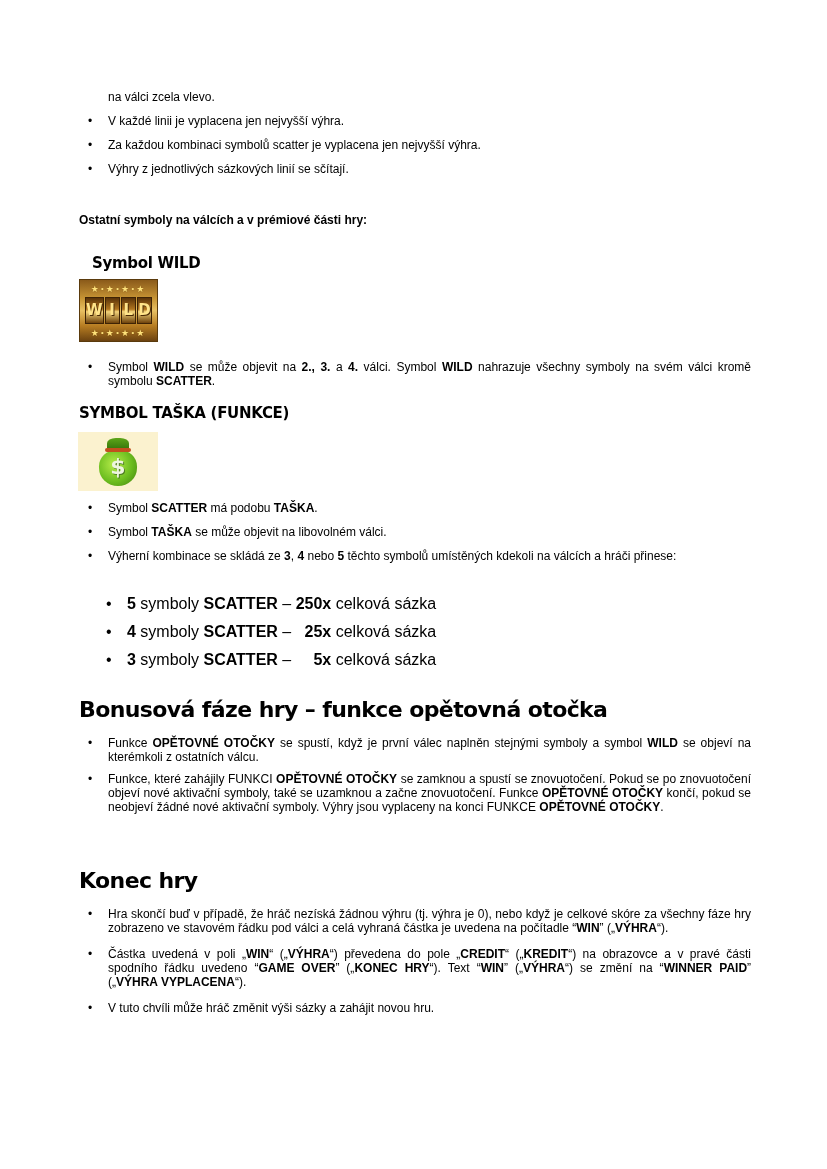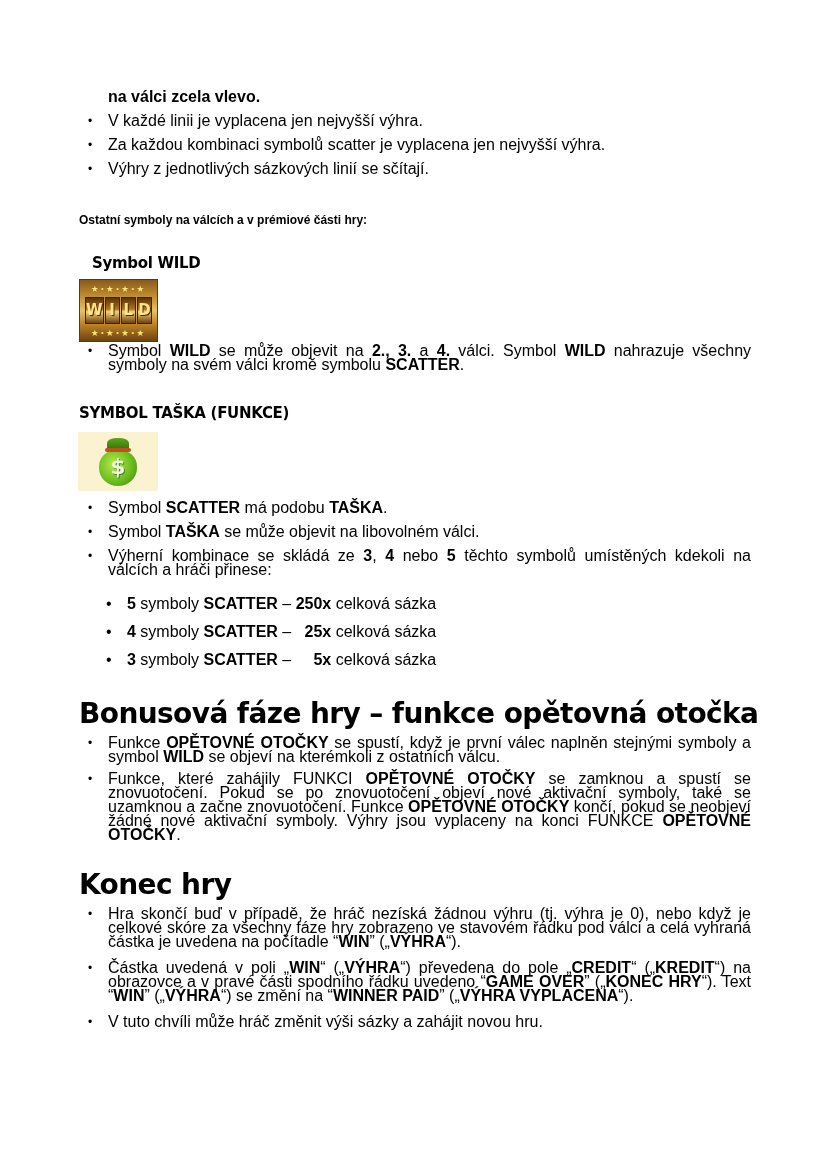--- a/index.html
+++ b/index.html
@@ -1,24 +1,24 @@
 <!DOCTYPE html>
 <html><head>
   <meta charset="utf-8">
   <style>
     html, body { margin: 0; padding: 0; background: #ffffff; }
     body { width: 827px; height: 1169px; position: relative; overflow: hidden; color: #000; }
     .page { position: absolute; left: 0; top: 0; width: 827px; height: 1169px; }
-    .body-text { font-family: "Liberation Sans", sans-serif; font-size: 16px; line-height: 14px; font-weight: bold; }
+    .body-text { font-family: "Liberation Sans", sans-serif; font-size: 12px; line-height: 14px; }
     .abs { position: absolute; }
     ul.bul { list-style: none; margin: 0; padding: 0; }
-    ul.bul li { position: relative; padding-left: 29px; font-family: "Liberation Sans", sans-serif; font-size: 16px; line-height: 14px; text-align: justify; }
+    ul.bul li { position: relative; padding-left: 29px; font-family: "Liberation Sans", sans-serif; font-size: 12px; line-height: 14px; text-align: justify; }
     ul.bul li::before { content: "\2022"; position: absolute; left: 9px; top: 0; font-size: 12px; }
     .h-small { font-family: "DejaVu Sans", sans-serif; font-weight: bold; font-size: 15px; letter-spacing: -0.3px; }
-    .h-big { font-family: "DejaVu Sans", sans-serif; font-weight: bold; font-size: 28px; letter-spacing: -0.6px; }
+    .h-big { font-family: "DejaVu Sans", sans-serif; font-weight: bold; font-size: 22px; letter-spacing: -0.6px; }
     .bold-heading { font-family: "Liberation Sans", sans-serif; font-weight: bold; font-size: 12px; }
     ul.big li { font-size: 16px; line-height: 18px; padding-left: 48px; }
     ul.big li::before { left: 27px; font-size: 16px; }
     b { font-weight: bold; }
 
     .wild-img { position: absolute; left: 79px; top: 279px; width: 79px; height: 63px; background: linear-gradient(180deg,#8a5a1a 0%,#c79434 30%,#e8c063 50%,#b77d22 75%,#6b4210 100%); border: 1px solid #5a3a0c; box-sizing: border-box; }
     .wild-stars { position: absolute; left: 0; width: 100%; text-align: center; color: #ffe27a; font-size: 9px; letter-spacing: 2px; line-height: 10px; text-shadow: 0 0 1px #6b4210; }
     .wild-reels { position: absolute; left: 5px; top: 17px; width: 67px; height: 27px; display: flex; gap: 1px; }
     .wild-reels span { flex: 1; background: linear-gradient(180deg,#5a3308 0%,#b0741e 45%,#f3d37a 55%,#6e420c 100%); border: 1px solid #3e2305; color: #ffe48a; font-family: "DejaVu Sans", sans-serif; font-weight: bold; font-size: 15px; line-height: 25px; text-align: center; text-shadow: 1px 1px 0 #4a2a05; }
     .bag-img { position: absolute; left: 78px; top: 432px; width: 80px; height: 59px; background: #fbf2cf; }
@@ -47,21 +47,21 @@
     <div class="wild-stars" style="top:4px;">★•★•★•★</div>
     <div class="wild-reels">
       <span>W</span>
       <span>I</span>
       <span>L</span>
       <span>D</span>
     </div>
     <div class="wild-stars" style="top:48px;">★•★•★•★</div>
   </div>
 
-  <ul class="bul abs" style="left:79px; top:344px; width:672px;">
+  <ul class="bul abs" style="left:79px; top:360px; width:672px;">
     <li><span>Symbol </span><b>WILD</b><span> se může objevit na </span><b>2., 3.</b><span> a </span><b>4.</b><span> válci. Symbol </span><b>WILD</b><span> nahrazuje všechny symboly na svém válci kromě symbolu </span><b>SCATTER</b><span>.</span></li>
   </ul>
 
   <div class="abs h-small" style="left:79px; top:404px;">SYMBOL TAŠKA (FUNKCE)</div>
   <div class="bag-img">
     <div class="bag-neck"></div>
     <div class="bag-body"></div>
     <div class="bag-tie"></div>
     <div class="bag-dollar">$</div>
   </div>

